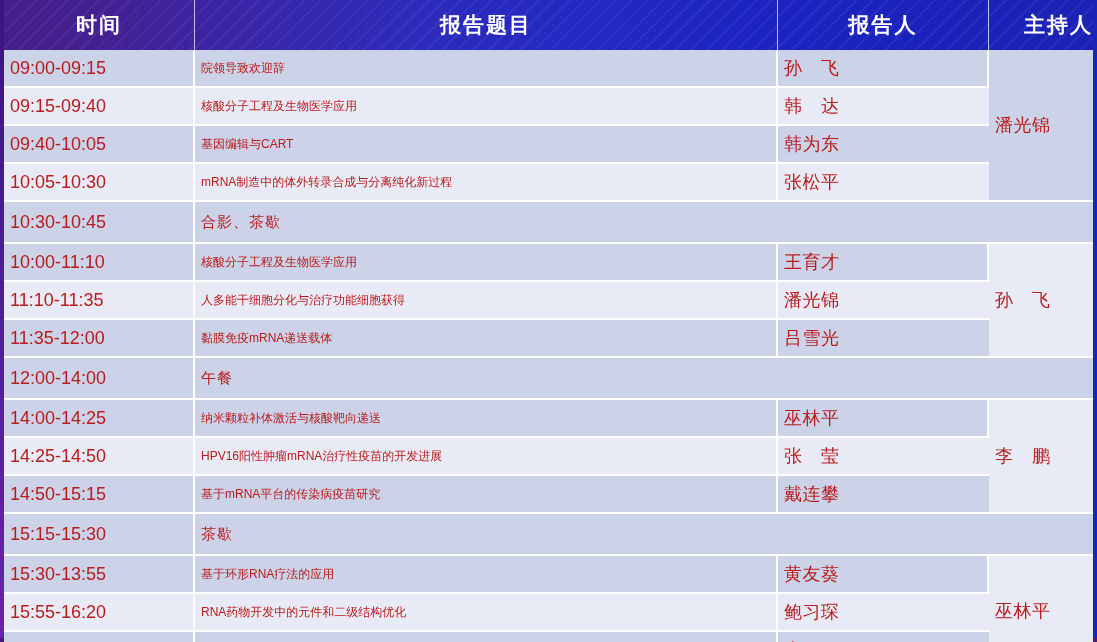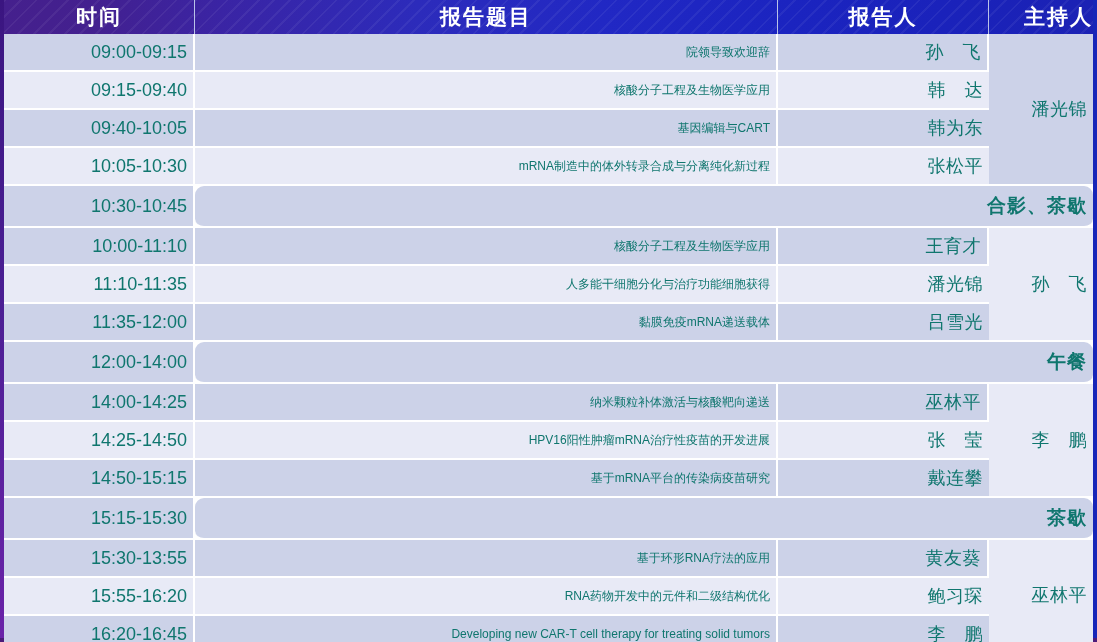--- a/index.html
+++ b/index.html
@@ -67,21 +67,21 @@
     left: 4px;
     top: 0;
     width: 1089px;
     border-collapse: separate;
     border-spacing: 0;
     table-layout: fixed;
   }
 
   
   thead th {
-    height: 34px;
+    height: 50px;
     padding: 0;
     color: #ffffff;
     font-weight: bold;
     font-size: 21px;
     letter-spacing: 2px;
     text-align: center;
     vertical-align: middle;
     border-right: 1px solid #b9c2e8;
     position: relative;
     background-image:
@@ -111,46 +111,45 @@
        #1a22bb 86%,
        #1b22b4 100%);
     z-index: 0;
   }
   table.agenda { z-index: 1; }
 
   
   tbody td {
     padding: 0 6px;
     font-size: 18px;
-    color: #0f766e;
-    text-align: right;
+    color: #b91c1c;
+    text-align: left;
     vertical-align: middle;
     height: 36px;
     border-bottom: 2px solid #ffffff;
     border-right: 2px solid #ffffff;
     background: #e8eaf6;
     white-space: nowrap;
     overflow: hidden;
   }
   tbody tr td:last-child { border-right: none; }
   tbody tr:last-child td { border-bottom: none; }
 
   td.dark  { background: #ccd2e8; }
   td.light { background: #e8eaf6; }
 
   td.time  { font-size: 18px; }
   td.topic { font-size: 12px; }
   td.speaker { font-size: 18px; letter-spacing: 0.5px; }
   td.host  { font-size: 18px; letter-spacing: 0.5px; }
 
   td.break-label {
-    font-weight: bold;
-    font-size: 19px;
+    font-weight: normal;
+    font-size: 15px;
     letter-spacing: 1px;
-    border-radius: 9px;
   }
 
   tr.break-row td { height: 40px; }
   tr.talk-row  td { height: 36px; }
 
   
   col.c-time    { width: 191px; }
   col.c-topic   { width: 583px; }
   col.c-speaker { width: 211px; }
   col.c-host    { width: 104px; }

